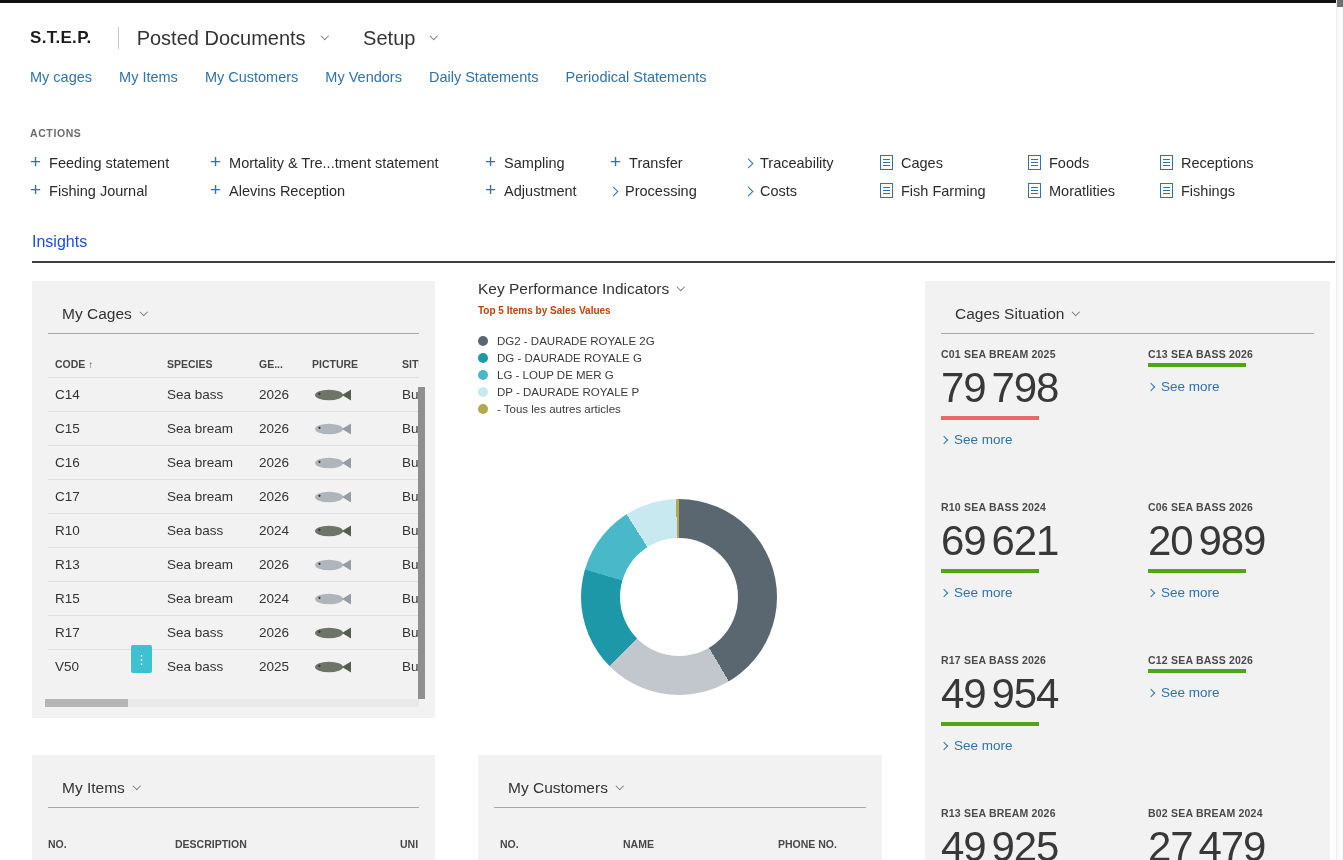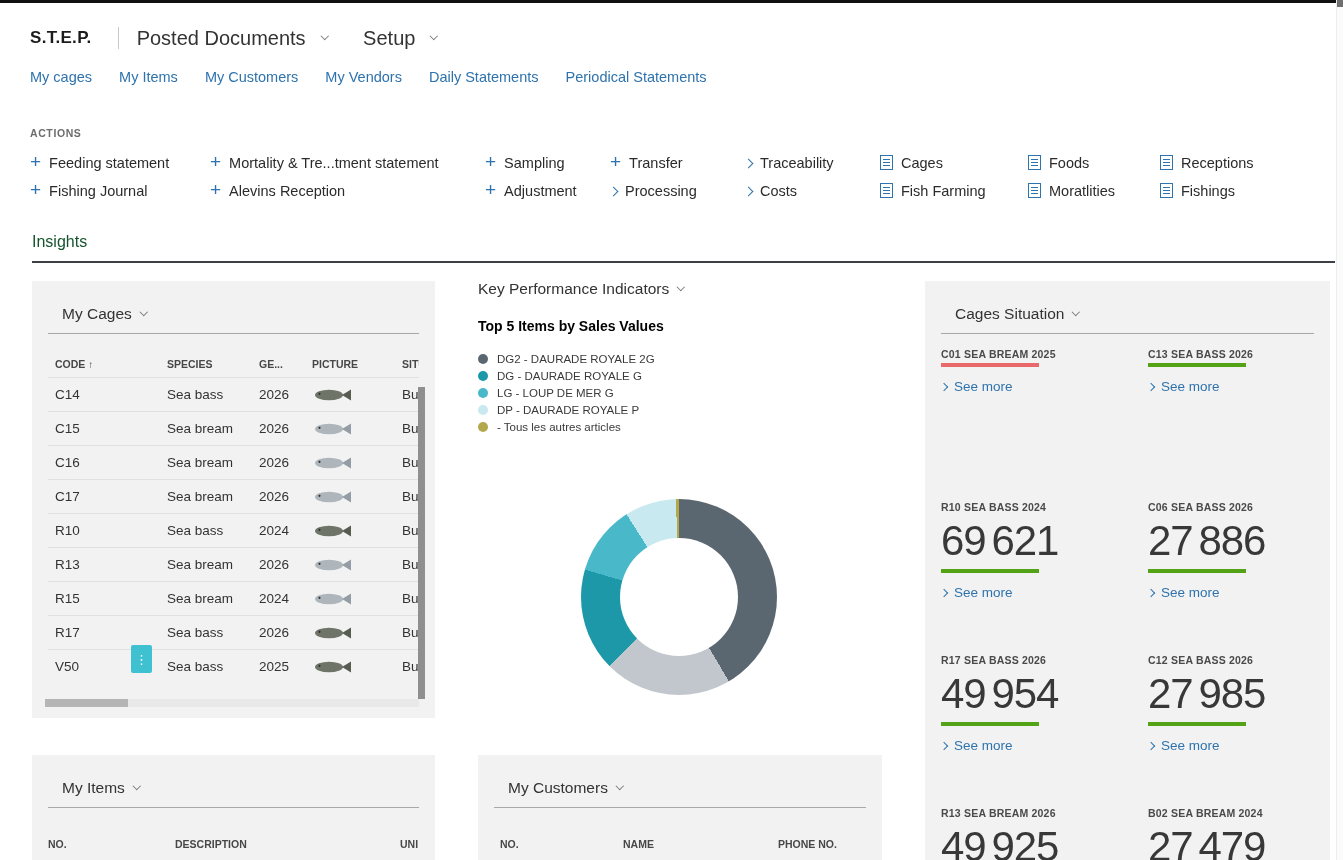--- a/index.html
+++ b/index.html
@@ -29,21 +29,21 @@
 
   
   .actions-label { position:absolute; top:127px; left:30px; font-size:10.5px; font-weight:700; color:#6c6c6c; letter-spacing:.6px; }
   .actions-grid { position:absolute; top:149px; left:30px; width:1300px; display:grid;
     grid-template-columns:180px 275px 125px 135px 135px 148px 132px auto; grid-auto-rows:28px; }
   .action { display:flex; align-items:center; gap:8px; font-size:14.5px; color:#2b2b2b; cursor:pointer; white-space:nowrap; overflow:hidden; }
   .icon-plus { color:#2e73ad; font-size:19px; font-weight:400; line-height:14px; margin-top:-2px; }
   .icon-list { flex:none; display:inline-flex; margin-top:-1px; }
 
   
-  .insights-title { position:absolute; top:233px; left:32px; font-size:16px; color:#14532d; }
+  .insights-title { position:absolute; top:233px; left:32px; font-size:16px; color:#1d4ed8; }
   .insights-rule { position:absolute; top:261px; left:32px; right:8px; height:2px; background:#3b4046; }
 
   
   .card { position:absolute; background:#f2f2f2; }
   .card-head { display:flex; align-items:center; gap:9px; padding:24px 16px 0 30px; cursor:pointer; }
   .card-title { font-size:15.5px; color:#333; }
   .card-rule { margin:10px 16px 0; border-top:1px solid #a8a8a8; }
 
   
   .my-cages { top:281px; left:32px; width:403px; height:437px; }
@@ -61,21 +61,21 @@
   .fish-bass .fbody { fill:#6e7568; } .fish-bass .ftail { fill:#565d50; }
   .fish-bream .fbody { fill:#aeb6bc; } .fish-bream .ftail { fill:#949da5; }
   .feye { fill:#2e2e2e; }
   .vscroll { position:absolute; top:106px; left:386px; width:7px; height:312px; background:#8f8f8f; }
   .hscroll-track { position:absolute; top:418px; left:13px; width:374px; height:8px; background:#e9e9e9; }
   .hscroll-thumb { width:83px; height:8px; background:#b5b5b5; cursor:pointer; }
 
   
   .kpi { position:absolute; top:280px; left:478px; width:420px; height:440px; }
   .kpi-head { display:flex; align-items:center; gap:9px; font-size:15.5px; color:#333; cursor:pointer; }
-  .kpi-subtitle { margin-top:20px; font-size:14px; font-weight:700; color:#000000; }
+  .kpi-subtitle { margin-top:7px; font-size:10px; font-weight:700; color:#c2410c; }
   .legend { margin-top:19px; display:flex; flex-direction:column; gap:5px; }
   .legend-item { display:flex; align-items:center; gap:9px; font-size:11.5px; color:#3a3a3a; line-height:12px; }
   .dot { width:10px; height:10px; border-radius:50%; flex:none; background:#999; }
   .donut { position:absolute; left:103px; top:219px; width:196px; height:196px; border-radius:50%; cursor:pointer; }
   .donut::after { content:""; position:absolute; inset:39px; background:#fff; border-radius:50%; }
 
   
   .cages-situation { top:281px; left:925px; width:405px; height:700px; }
   .tiles { margin:14px 16px 0 16px; display:grid; grid-template-columns:190px 182px; column-gap:17px; grid-auto-rows:153px; }
   .tile { cursor:pointer; }
@@ -388,20 +388,21 @@
   <section class="card cages-situation">
     <div class="card-head">
       <span class="card-title">Cages Situation</span>
       <span class="chev sm"></span>
     </div>
     <div class="card-rule"></div>
 
     <div class="tiles">
       <div class="tile">
         <div class="tile-label">C01 SEA BREAM 2025</div>
+        <div class="tile-value">79 798</div>
         <div class="tile-bar" style="background: rgb(233, 105, 107);"></div>
         <div class="see-more">
           <span class="chev right blue"></span>
           <span>See more</span>
         </div>
       </div>
       <div class="tile">
         <div class="tile-label">C13 SEA BASS 2026</div>
         <div class="tile-bar" style="background: rgb(83, 163, 23);"></div>
         <div class="see-more">
@@ -413,39 +414,38 @@
         <div class="tile-label">R10 SEA BASS 2024</div>
         <div class="tile-value">69 621</div>
         <div class="tile-bar" style="background: rgb(83, 163, 23);"></div>
         <div class="see-more">
           <span class="chev right blue"></span>
           <span>See more</span>
         </div>
       </div>
       <div class="tile">
         <div class="tile-label">C06 SEA BASS 2026</div>
-        <div class="tile-value">27 886</div>
+        <div class="tile-value">20 989</div>
         <div class="tile-bar" style="background: rgb(83, 163, 23);"></div>
         <div class="see-more">
           <span class="chev right blue"></span>
           <span>See more</span>
         </div>
       </div>
       <div class="tile">
         <div class="tile-label">R17 SEA BASS 2026</div>
         <div class="tile-value">49 954</div>
         <div class="tile-bar" style="background: rgb(83, 163, 23);"></div>
         <div class="see-more">
           <span class="chev right blue"></span>
           <span>See more</span>
         </div>
       </div>
       <div class="tile">
         <div class="tile-label">C12 SEA BASS 2026</div>
-        <div class="tile-value">27 985</div>
         <div class="tile-bar" style="background: rgb(83, 163, 23);"></div>
         <div class="see-more">
           <span class="chev right blue"></span>
           <span>See more</span>
         </div>
       </div>
       <div class="tile">
         <div class="tile-label">R13 SEA BREAM 2026</div>
         <div class="tile-value">49 925</div>
       </div>

